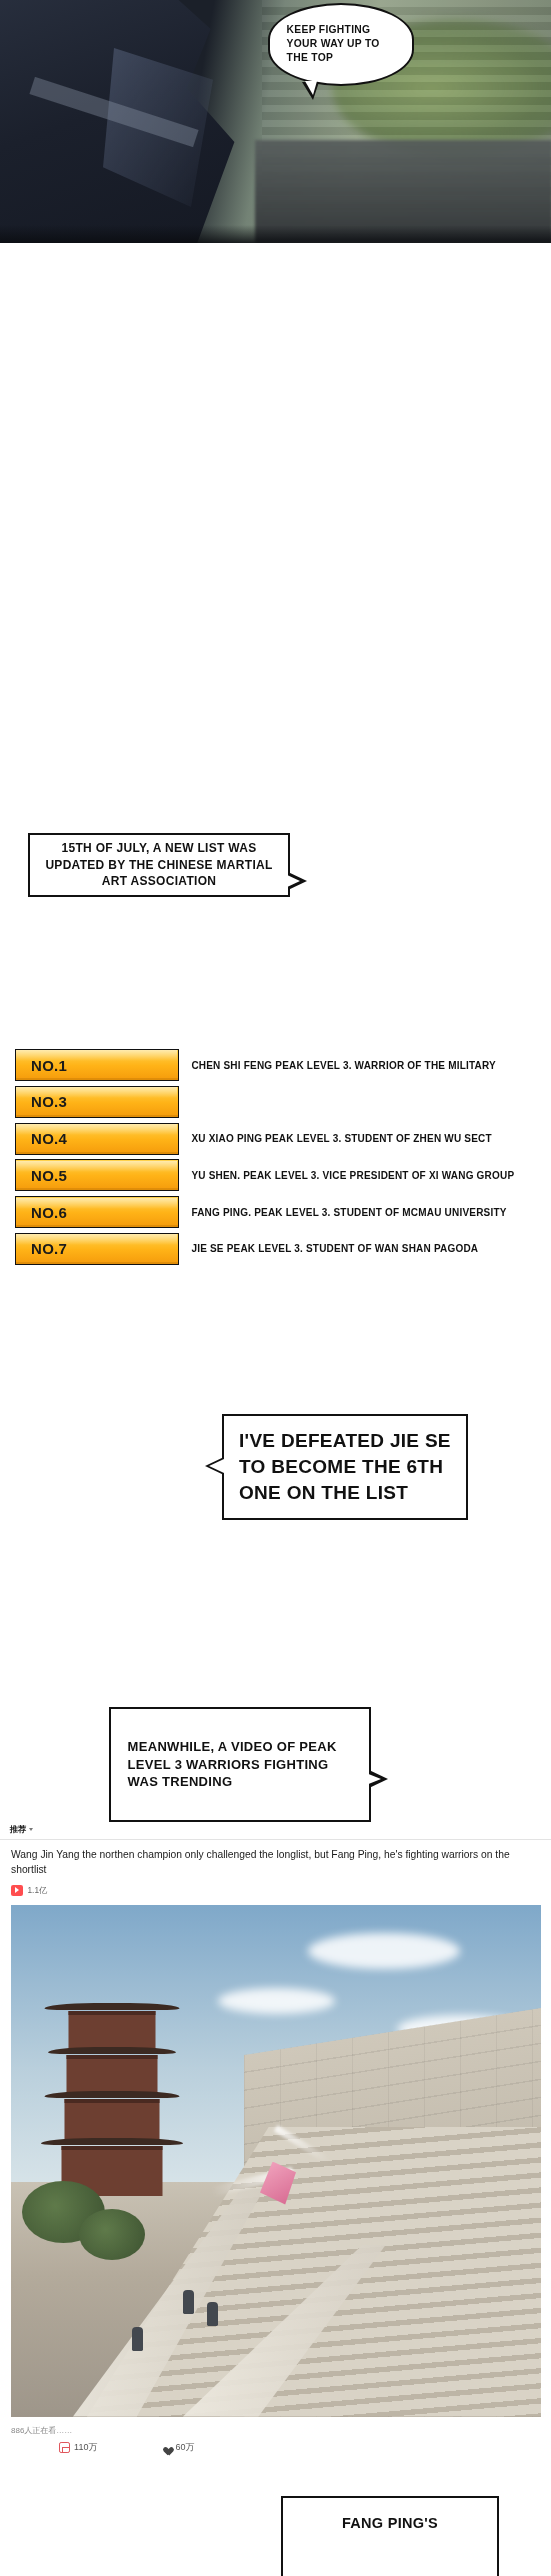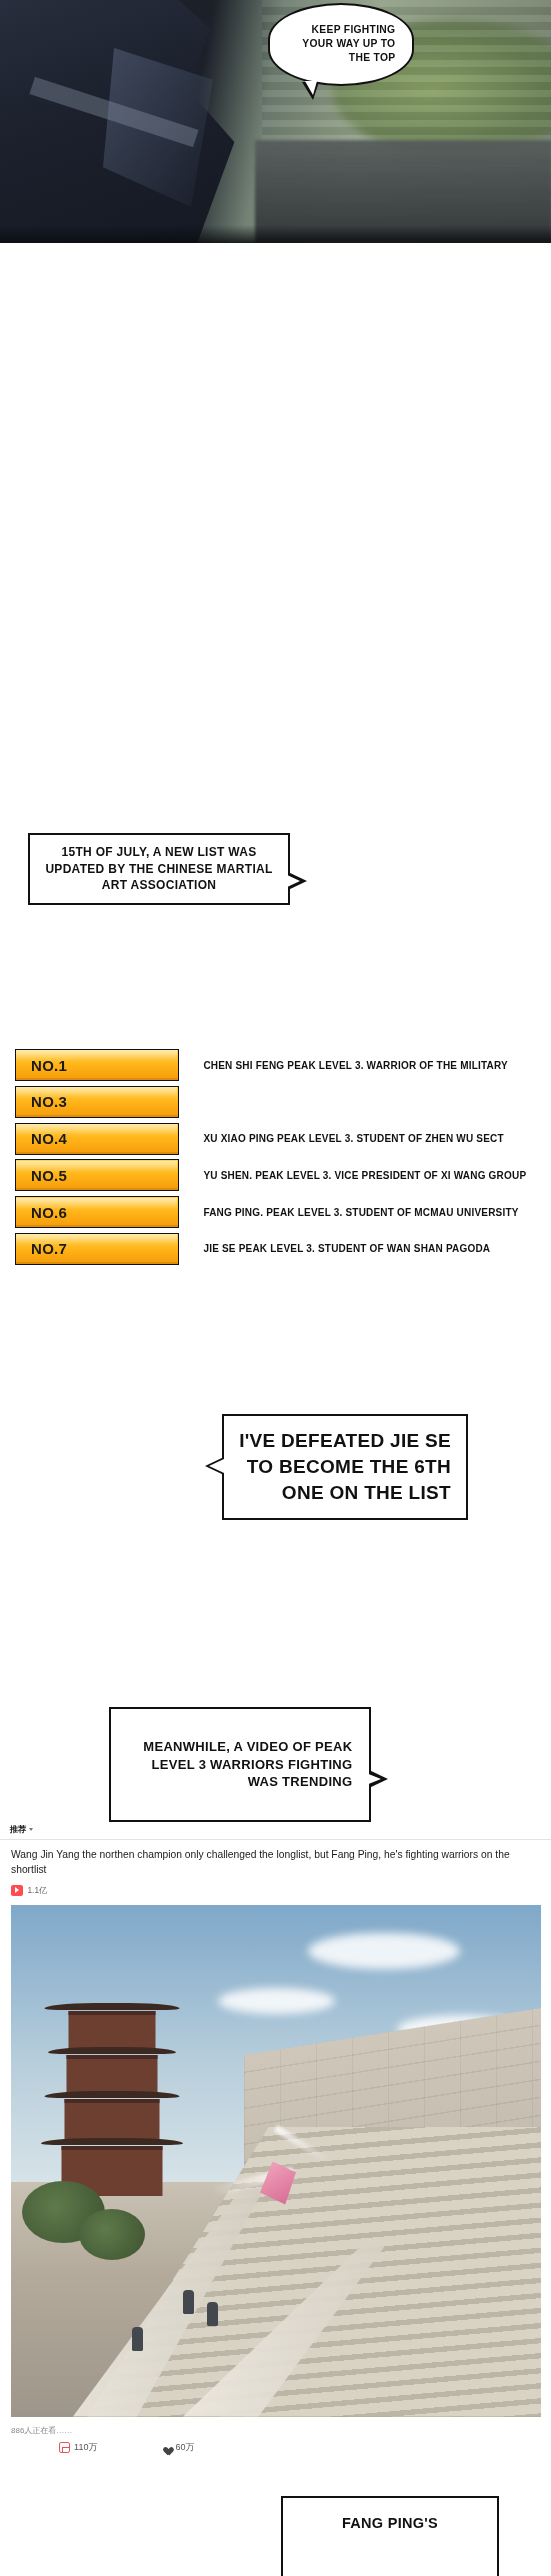--- a/index.html
+++ b/index.html
@@ -73,21 +73,21 @@
   .panel-top .bottom-fade {
     position: absolute; left: 0; bottom: 0; width: 552px; height: 18px;
     background: linear-gradient(180deg, rgba(0,0,0,0) 0%, rgba(10,12,16,0.85) 100%);
   }
 
   
   .bubble {
     position: absolute;
     background: #ffffff;
     border: 2.1px solid #111;
-    text-align: right;
+    text-align: left;
     font-weight: 700;
     letter-spacing: 0.3px;
     line-height: 1.38;
     color: #111;
   }
   .bubble .txt { display: block; padding: 0; }
 
   .bubble-oval {
     border-radius: 50%/44%;
   }
@@ -112,21 +112,21 @@
   #bubble-top {
     left: 268px; top: 2.8px;
     width: 146px; height: 83px;
     display: flex; align-items: center; justify-content: center;
     font-size: 10.3px;
     padding: 0 16.6px;
   }
 
   #bubble-list-update {
     left: 28px; top: 833px;
-    width: 262px; height: 72px;
+    width: 262px; height: 64px;
     display: flex; align-items: center; justify-content: center;
     font-size: 12px;
     padding: 0 12.4px;
     text-align: center;
   }
   #bubble-list-update .tail {
     position: absolute; right: -19.3px; top: 37px;
     width: 0; height: 0;
     border-top: 9.7px solid transparent;
     border-bottom: 9.7px solid transparent;
@@ -230,21 +230,20 @@
   }
   .rank-name {
     flex: 1;
     display: flex;
     align-items: center;
     padding-left: 12.4px;
     font-weight: 700;
     font-size: 10px;
     letter-spacing: 0.2px;
     color: #111;
-    margin-left: 12px;
   }
   .ranklist .shadow-strip {
     position: absolute;
     left: 2.8px; top: 4.1px;
     width: 164px; height: 257px;
     background: rgba(0,0,0,0.10);
     z-index: -1;
   }
 
   

